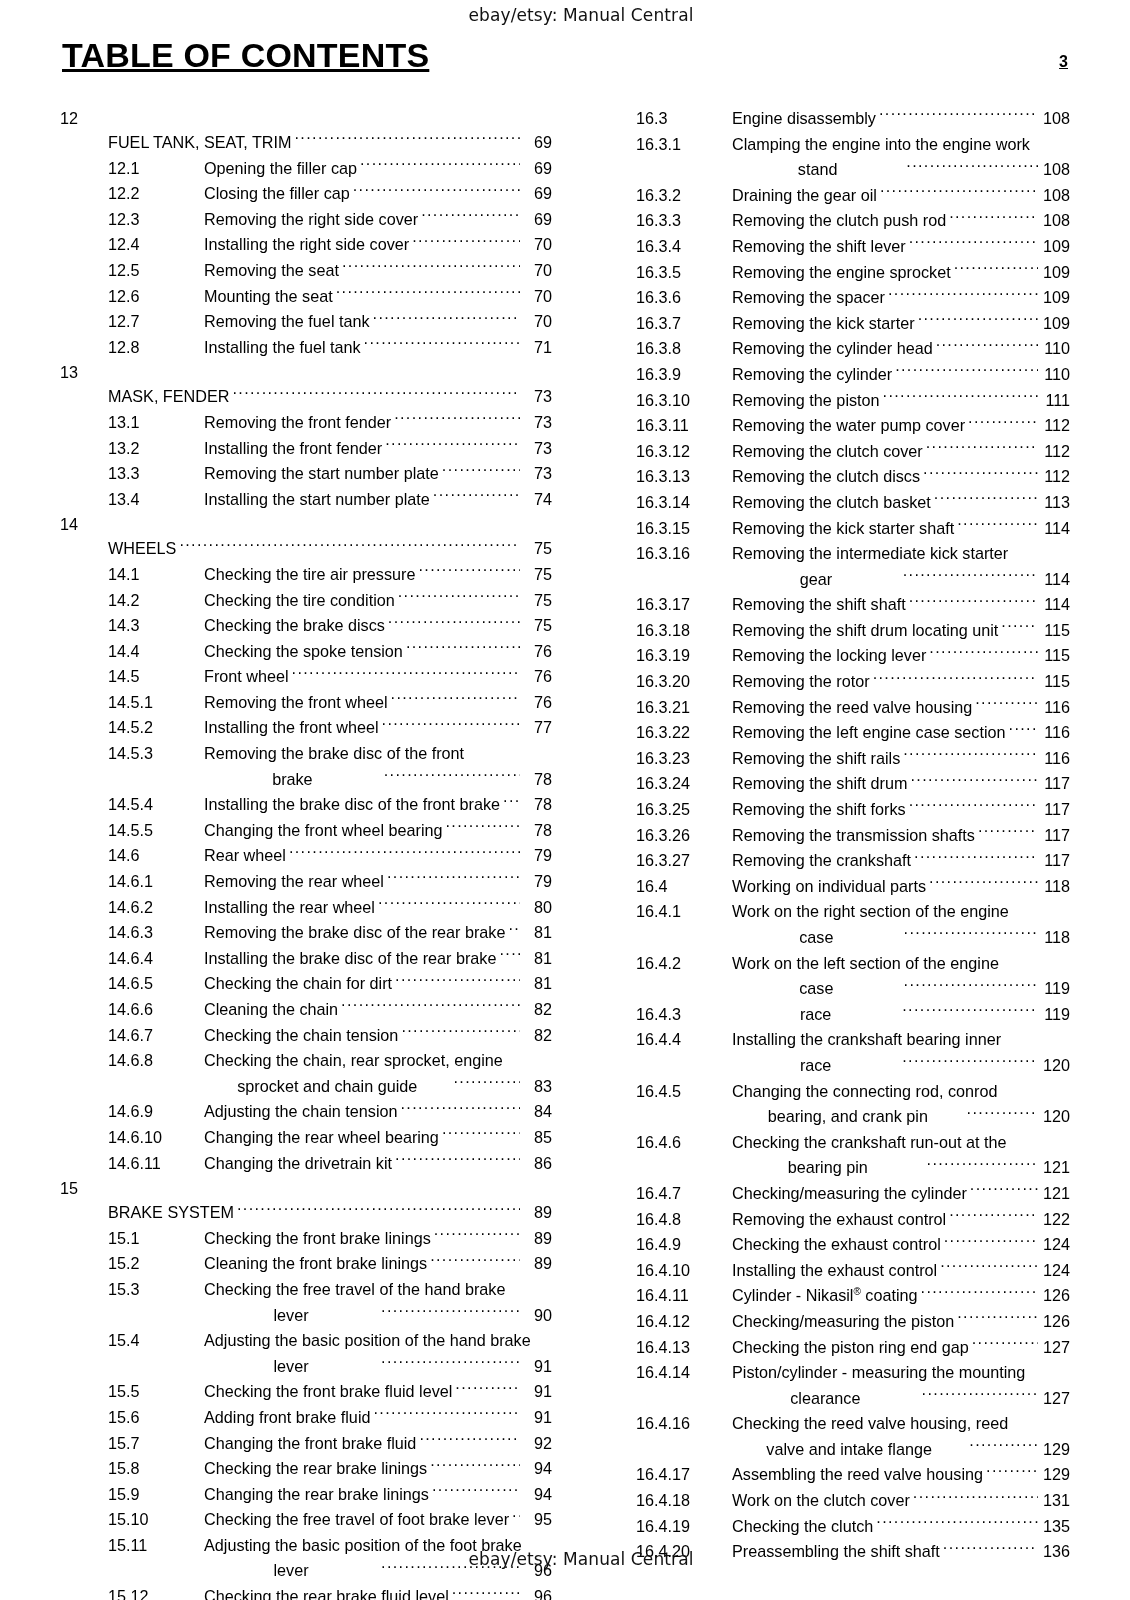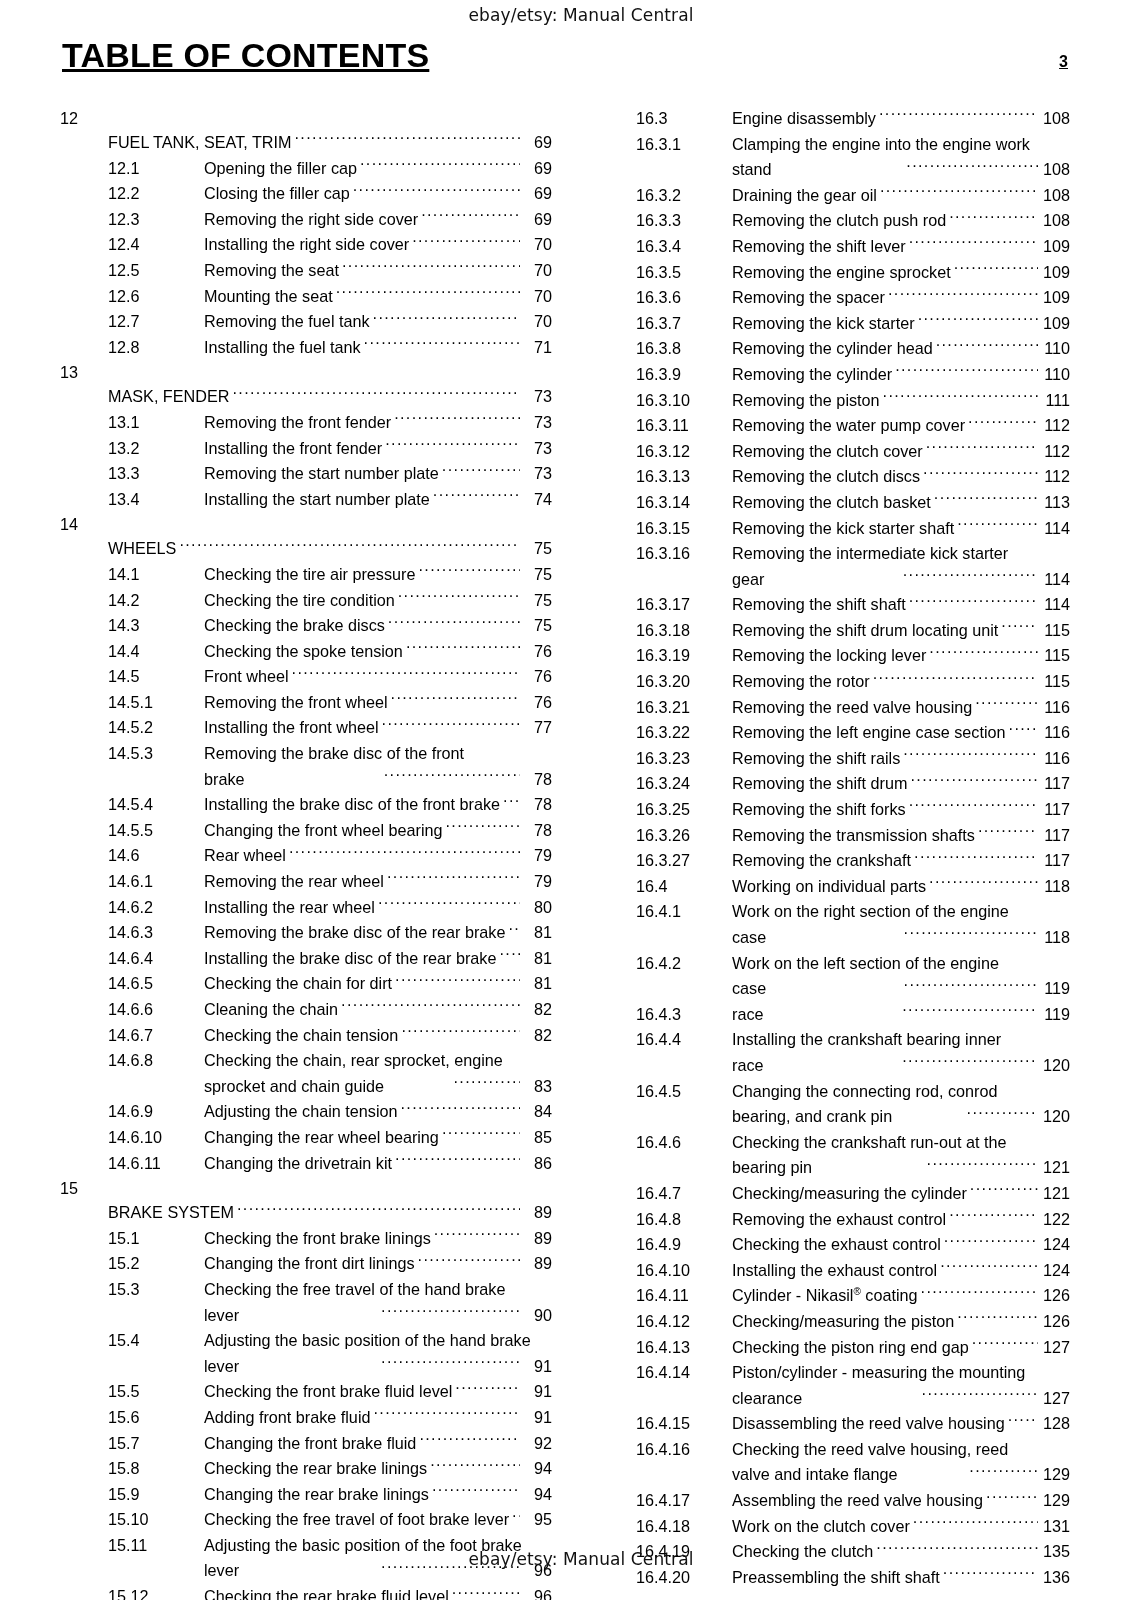--- a/index.html
+++ b/index.html
@@ -102,21 +102,21 @@
 
   
   .line {
     display: flex;
     align-items: baseline;
     width: 100%;
   }
   .txt {
     flex: 0 1 auto;
   }
-  .wrapped .txt { flex: 1 1 auto; }
+  .wrapped .txt { flex: 1 1 auto; text-align: center; }
   .leader {
     flex: 1 1 auto;
     min-width: 6px;
     margin: 0 2px 0 3px;
     position: relative;
     overflow: hidden;
     height: 1em;
   }
   .leader::before {
     content: "................................................................"
@@ -547,21 +547,21 @@
             <span class="txt">Checking the front brake linings</span>
             <span class="leader"></span>
             <span class="pg">89</span>
           </div>
         </div>
       </div>
       <div class="entry lvl2">
         <span class="num">15.2</span>
         <div class="body">
           <div class="line">
-            <span class="txt">Changing the front dirt linings</span>
+            <span class="txt">Cleaning the front brake linings</span>
             <span class="leader"></span>
             <span class="pg">89</span>
           </div>
         </div>
       </div>
       <div class="entry lvl2">
         <span class="num">15.3</span>
         <div class="body">
           <div class="line-plain">Checking the free travel of the hand brake</div>
           <div class="line wrapped">
@@ -1123,30 +1123,20 @@
         </div>
       </div>
       <div class="entry lvl3">
         <span class="num">16.4.14</span>
         <div class="body">
           <div class="line-plain">Piston/cylinder - measuring the mounting</div>
           <div class="line wrapped">
             <span class="txt">clearance</span>
             <span class="leader"></span>
             <span class="pg">127</span>
-          </div>
-        </div>
-      </div>
-      <div class="entry lvl3">
-        <span class="num">16.4.15</span>
-        <div class="body">
-          <div class="line">
-            <span class="txt">Disassembling the reed valve housing</span>
-            <span class="leader"></span>
-            <span class="pg">128</span>
           </div>
         </div>
       </div>
       <div class="entry lvl3">
         <span class="num">16.4.16</span>
         <div class="body">
           <div class="line-plain">Checking the reed valve housing, reed</div>
           <div class="line wrapped">
             <span class="txt">valve and intake flange</span>
             <span class="leader"></span>

